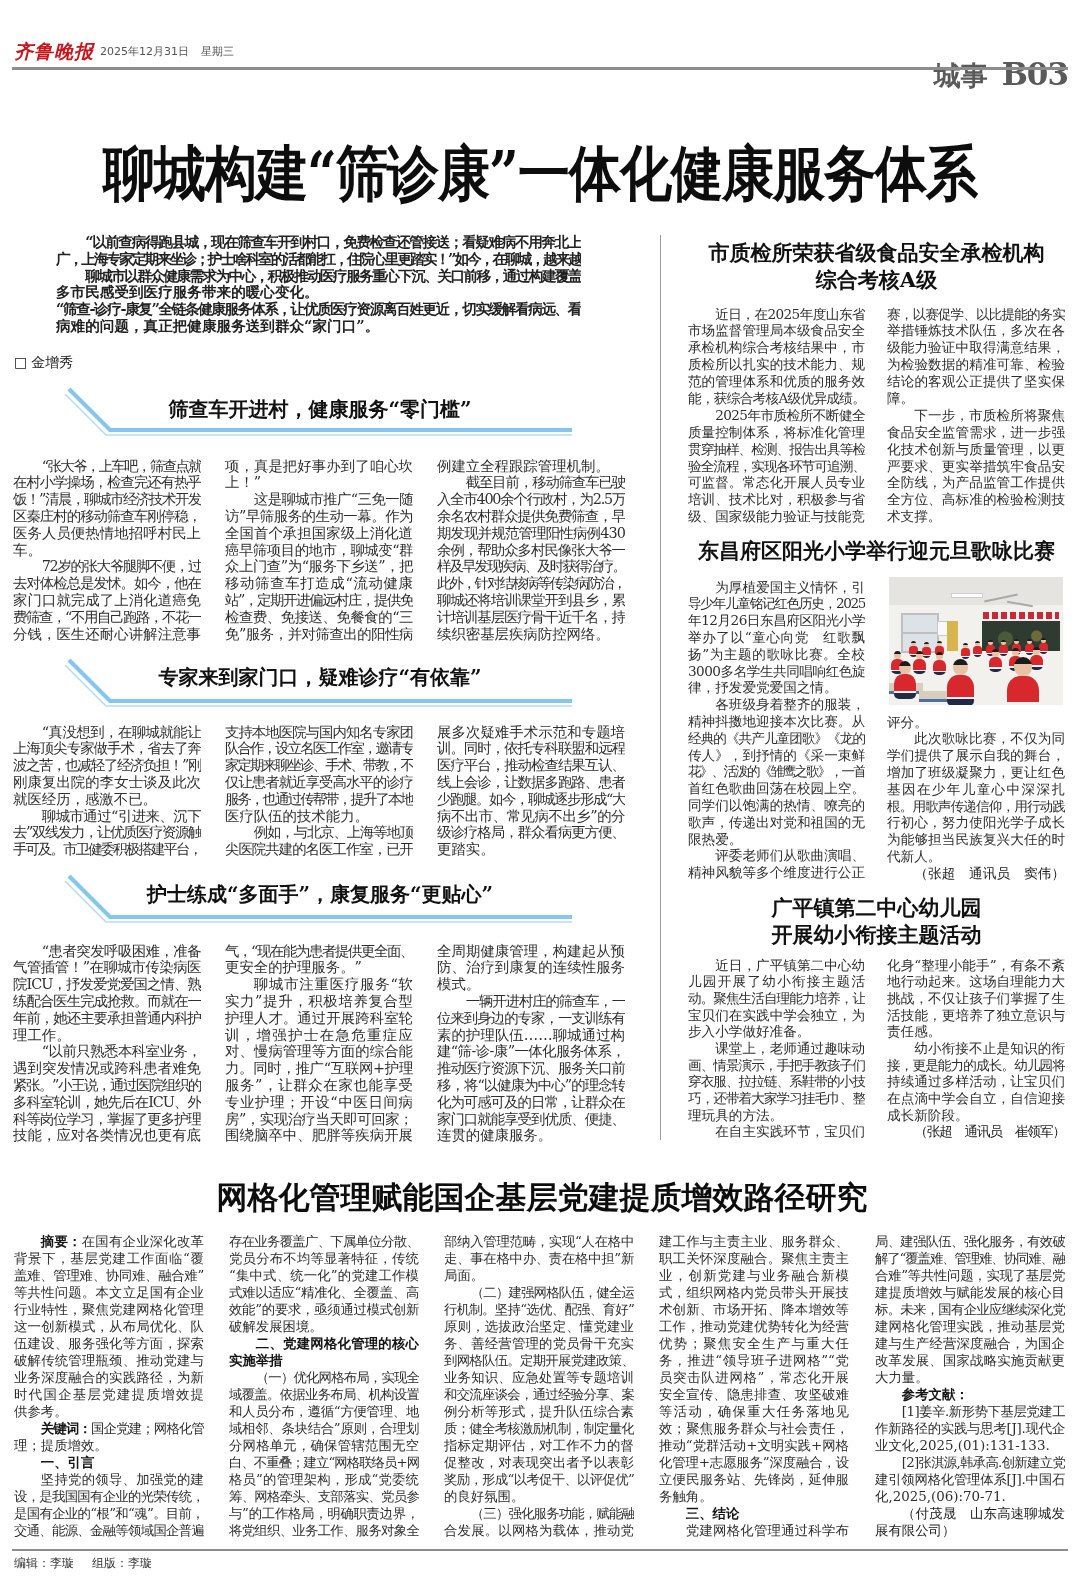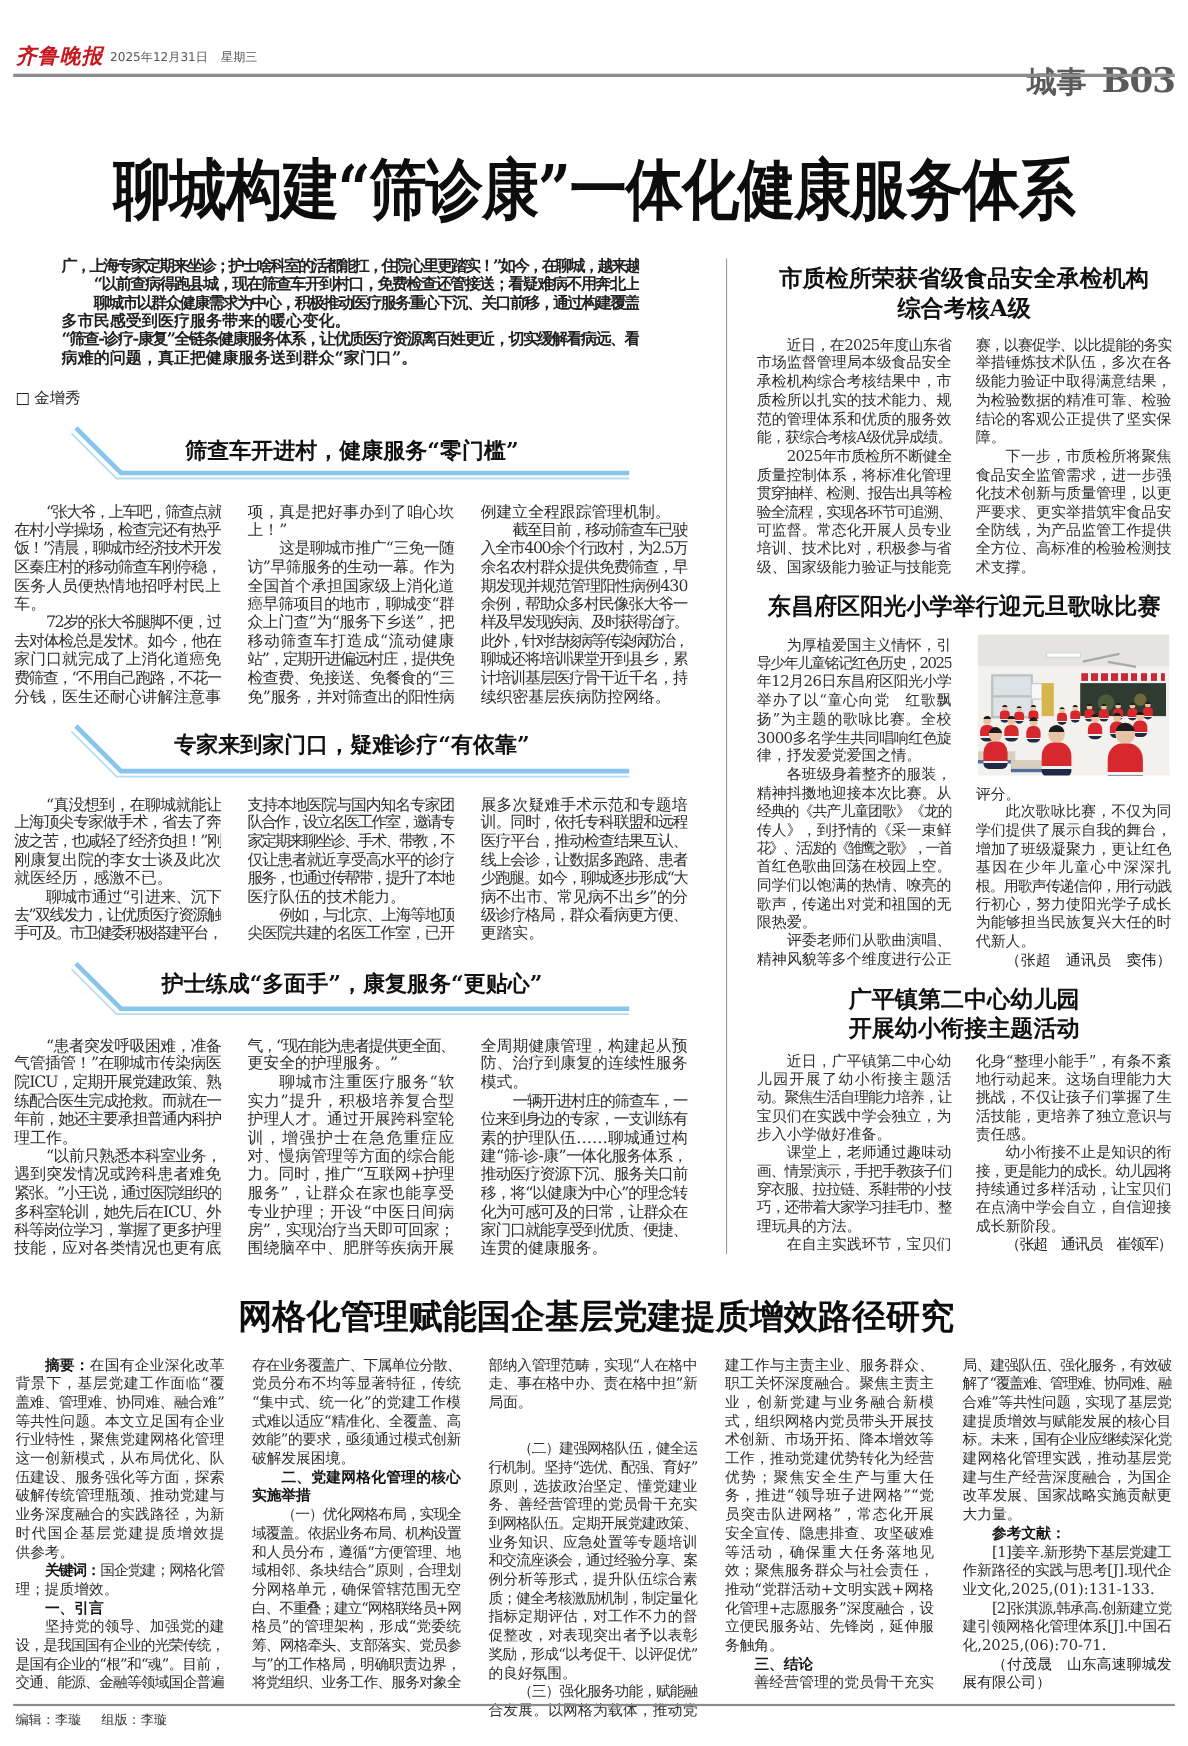--- a/index.html
+++ b/index.html
@@ -72,22 +72,22 @@
     <span>2025年12月31日</span><span>星期三</span>
   </div>
   <div id="section-tag" class="abs">
     <span class="name">城事</span><span class="page">B03</span>
   </div>
   <div id="head-rule" class="abs"></div>
 
   <div id="main-title" class="abs fit">聊城构建“筛诊康”一体化健康服务体系</div>
 
   <div id="intro" class="col">
+      <div class="ln ind" style="letter-spacing: -1.42px;"><span>“以前查病得跑县城，现在筛查车开到村口，免费检查还管接送；看疑难病不用奔北上</span></div>
       <div class="ln" style="letter-spacing: -1.98px;"><span>广，上海专家定期来坐诊；护士啥科室的活都能扛，住院心里更踏实！”如今，在聊城，越来越</span></div>
-      <div class="ln ind" style="letter-spacing: -1.42px;"><span>“以前查病得跑县城，现在筛查车开到村口，免费检查还管接送；看疑难病不用奔北上</span></div>
       <div class="ln ind" style="letter-spacing: -1.58px;"><span>聊城市以群众健康需求为中心，积极推动医疗服务重心下沉、关口前移，通过构建覆盖</span></div>
       <div class="ln end"><span>多市民感受到医疗服务带来的暖心变化。</span></div>
       <div class="ln" style="letter-spacing: -1.4px;"><span>“筛查-诊疗-康复”全链条健康服务体系，让优质医疗资源离百姓更近，切实缓解看病远、看</span></div>
       <div class="ln end"><span>病难的问题，真正把健康服务送到群众“家门口”。</span></div>
     </div>
   <div id="byline" class="abs">
     <span>□</span><span>金增秀</span>
   </div>
 
   <svg class="sec-svg" style="top:386px" width="520" height="54" viewBox="0 0 520 54">
@@ -172,21 +172,21 @@
     </div>
 
   <svg class="sec-svg" style="top:873px" width="520" height="54" viewBox="0 0 520 54">
     <polyline points="5,8 46,49 512,49" fill="none" stroke="#b6dcf3" stroke-width="1.6"></polyline>
     <polyline points="9,3 50,44 512,44" fill="none" stroke="#86c5ec" stroke-width="4.2"></polyline>
   </svg>
   <div class="sec-title fit" style="top:881px">护士练成“多面手”，康复服务“更贴心”</div>
   <div class="col lcol" style="left:13px;top:942.6px">
       <div class="ln ind" style="letter-spacing: -0.58px;"><span>“患者突发呼吸困难，准备</span></div>
       <div class="ln" style="letter-spacing: -0.5px;"><span>气管插管！”在聊城市传染病医</span></div>
-      <div class="ln" style="letter-spacing: -1px;"><span>院ICU，定期开展党建政策、熟</span></div>
+      <div class="ln" style="letter-spacing: -1px;"><span>院ICU，抒发爱党爱国之情、熟</span></div>
       <div class="ln" style="letter-spacing: -1px;"><span>练配合医生完成抢救。而就在一</span></div>
       <div class="ln" style="letter-spacing: -1px;"><span>年前，她还主要承担普通内科护</span></div>
       <div class="ln end"><span>理工作。</span></div>
       <div class="ln ind" style="letter-spacing: -0.58px;"><span>“以前只熟悉本科室业务，</span></div>
       <div class="ln"><span>遇到突发情况或跨科患者难免</span></div>
       <div class="ln" style="letter-spacing: -1.47px;"><span>紧张。”小王说，通过医院组织的</span></div>
       <div class="ln" style="letter-spacing: -1px;"><span>多科室轮训，她先后在ICU、外</span></div>
       <div class="ln" style="letter-spacing: -1px;"><span>科等岗位学习，掌握了更多护理</span></div>
       <div class="ln"><span>技能，应对各类情况也更有底</span></div>
     </div>
@@ -456,21 +456,21 @@
       <div class="ln" style="letter-spacing: -1.06px;"><span>白、不重叠；建立“网格联络员+网</span></div>
       <div class="ln"><span>格员”的管理架构，形成“党委统</span></div>
       <div class="ln" style="letter-spacing: -0.8px;"><span>筹、网格牵头、支部落实、党员参</span></div>
       <div class="ln" style="letter-spacing: -0.33px;"><span>与”的工作格局，明确职责边界，</span></div>
       <div class="ln" style="letter-spacing: -0.8px;"><span>将党组织、业务工作、服务对象全</span></div>
     </div>
   <div class="col bcol" style="left:444px">
       <div class="ln" style="letter-spacing: -0.33px;"><span>部纳入管理范畴，实现“人在格中</span></div>
       <div class="ln" style="letter-spacing: -0.33px;"><span>走、事在格中办、责在格中担”新</span></div>
       <div class="ln end"><span>局面。</span></div>
-      <div class="ln ind" style="letter-spacing: -0.92px; margin-top: 25px;"><span>（二）建强网格队伍，健全运</span></div>
+      <div class="ln ind" style="letter-spacing: -0.92px;"><span>（二）建强网格队伍，健全运</span></div>
       <div class="ln" style="letter-spacing: -0.75px;"><span>行机制。坚持“选优、配强、育好”</span></div>
       <div class="ln"><span>原则，选拔政治坚定、懂党建业</span></div>
       <div class="ln"><span>务、善经营管理的党员骨干充实</span></div>
       <div class="ln" style="letter-spacing: -0.8px;"><span>到网格队伍。定期开展党建政策、</span></div>
       <div class="ln"><span>业务知识、应急处置等专题培训</span></div>
       <div class="ln" style="letter-spacing: -0.8px;"><span>和交流座谈会，通过经验分享、案</span></div>
       <div class="ln"><span>例分析等形式，提升队伍综合素</span></div>
       <div class="ln" style="letter-spacing: -0.8px;"><span>质；健全考核激励机制，制定量化</span></div>
       <div class="ln"><span>指标定期评估，对工作不力的督</span></div>
       <div class="ln"><span>促整改，对表现突出者予以表彰</span></div>
@@ -490,21 +490,21 @@
       <div class="ln"><span>务，推进“领导班子进网格”“党</span></div>
       <div class="ln"><span>员突击队进网格”，常态化开展</span></div>
       <div class="ln"><span>安全宣传、隐患排查、攻坚破难</span></div>
       <div class="ln"><span>等活动，确保重大任务落地见</span></div>
       <div class="ln"><span>效；聚焦服务群众与社会责任，</span></div>
       <div class="ln"><span>推动“党群活动+文明实践+网格</span></div>
       <div class="ln" style="letter-spacing: -0.2px;"><span>化管理+志愿服务”深度融合，设</span></div>
       <div class="ln"><span>立便民服务站、先锋岗，延伸服</span></div>
       <div class="ln end"><span>务触角。</span></div>
       <div class="ln ind end bold"><span>三、结论</span></div>
-      <div class="ln ind"><span>善经营管理的党员骨干充实</span></div>
+      <div class="ln ind"><span>党建网格化管理通过科学布</span></div>
     </div>
   <div class="col bcol" style="left:875px">
       <div class="ln" style="letter-spacing: -0.8px;"><span>局、建强队伍、强化服务，有效破</span></div>
       <div class="ln" style="letter-spacing: -1.19px;"><span>解了“覆盖难、管理难、协同难、融</span></div>
       <div class="ln" style="letter-spacing: -0.33px;"><span>合难”等共性问题，实现了基层党</span></div>
       <div class="ln"><span>建提质增效与赋能发展的核心目</span></div>
       <div class="ln" style="letter-spacing: -0.8px;"><span>标。未来，国有企业应继续深化党</span></div>
       <div class="ln"><span>建网格化管理实践，推动基层党</span></div>
       <div class="ln"><span>建与生产经营深度融合，为国企</span></div>
       <div class="ln"><span>改革发展、国家战略实施贡献更</span></div>

